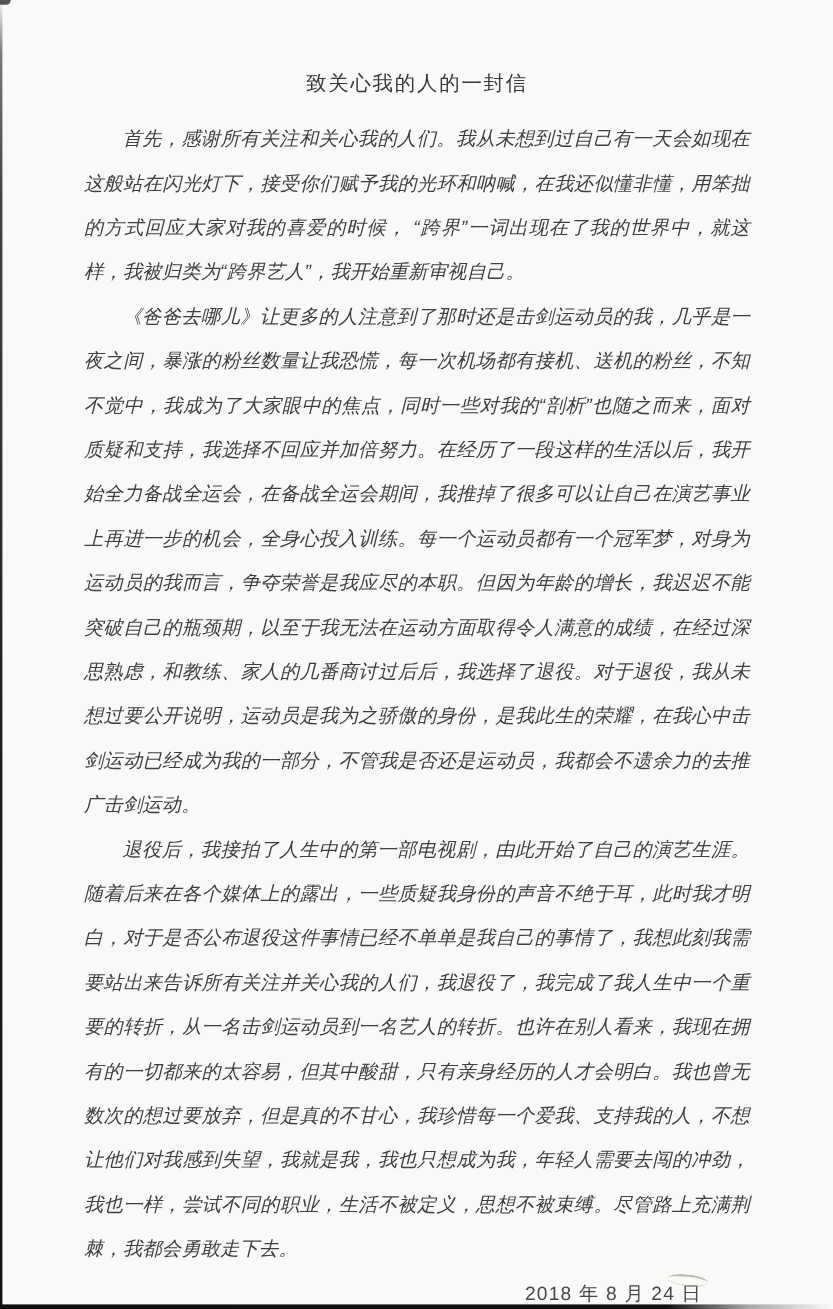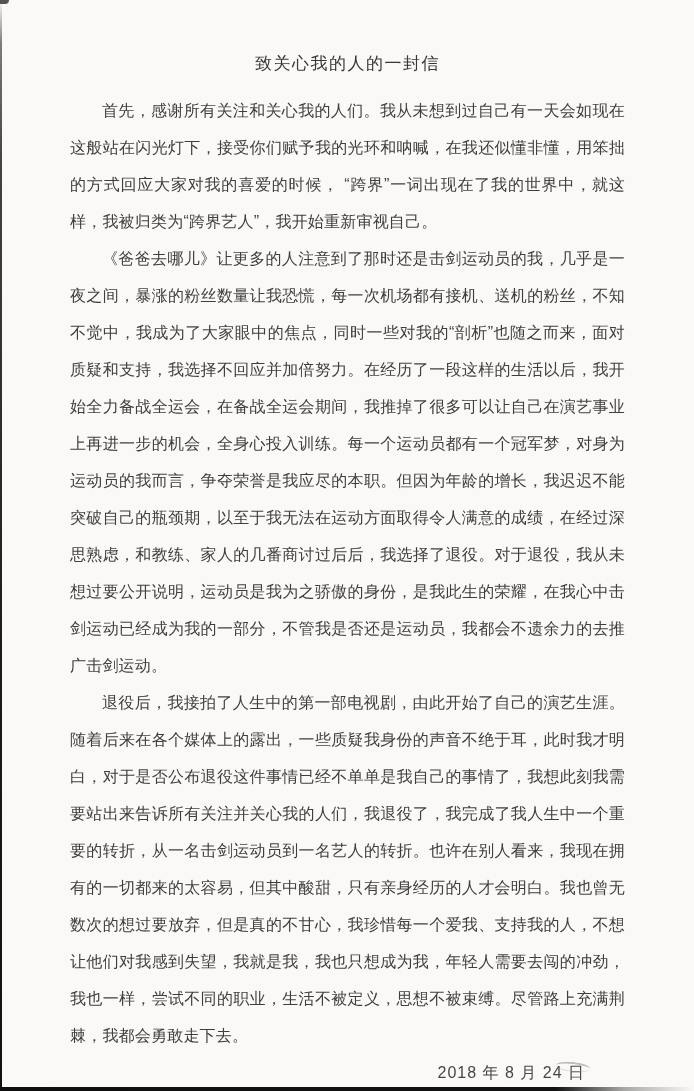--- a/index.html
+++ b/index.html
@@ -12,40 +12,42 @@
     background: #faf9f7;
     position: relative;
     overflow: hidden;
     font-family: "Liberation Sans", sans-serif;
   }
   .page {
     position: relative;
     box-sizing: border-box;
     width: 694px;
     height: 829px;
-    padding: 50px 69px 0 70px;
+    padding: 24px 69px 0 70px;
     color: #3e3e3e;
+    margin-top: 32px;
   }
   .title {
     margin: 0;
     font-size: 17px;
     font-weight: 500;
     text-align: center;
     letter-spacing: 1.5px;
     line-height: 28px;
     color: #383838;
   }
   .para {
     margin: 0;
     font-size: 16px;
     line-height: 37px;
     text-align: justify;
     text-indent: 2em;
     letter-spacing: 0.2px;
     color: #3e3e3e;
+    font-style: italic;
   }
   .para.first {
     margin-top: 14px;
   }
   .sign {
     margin: 0;
     font-size: 16px;
     line-height: 37px;
     text-align: right;
     padding-right: 80px;

